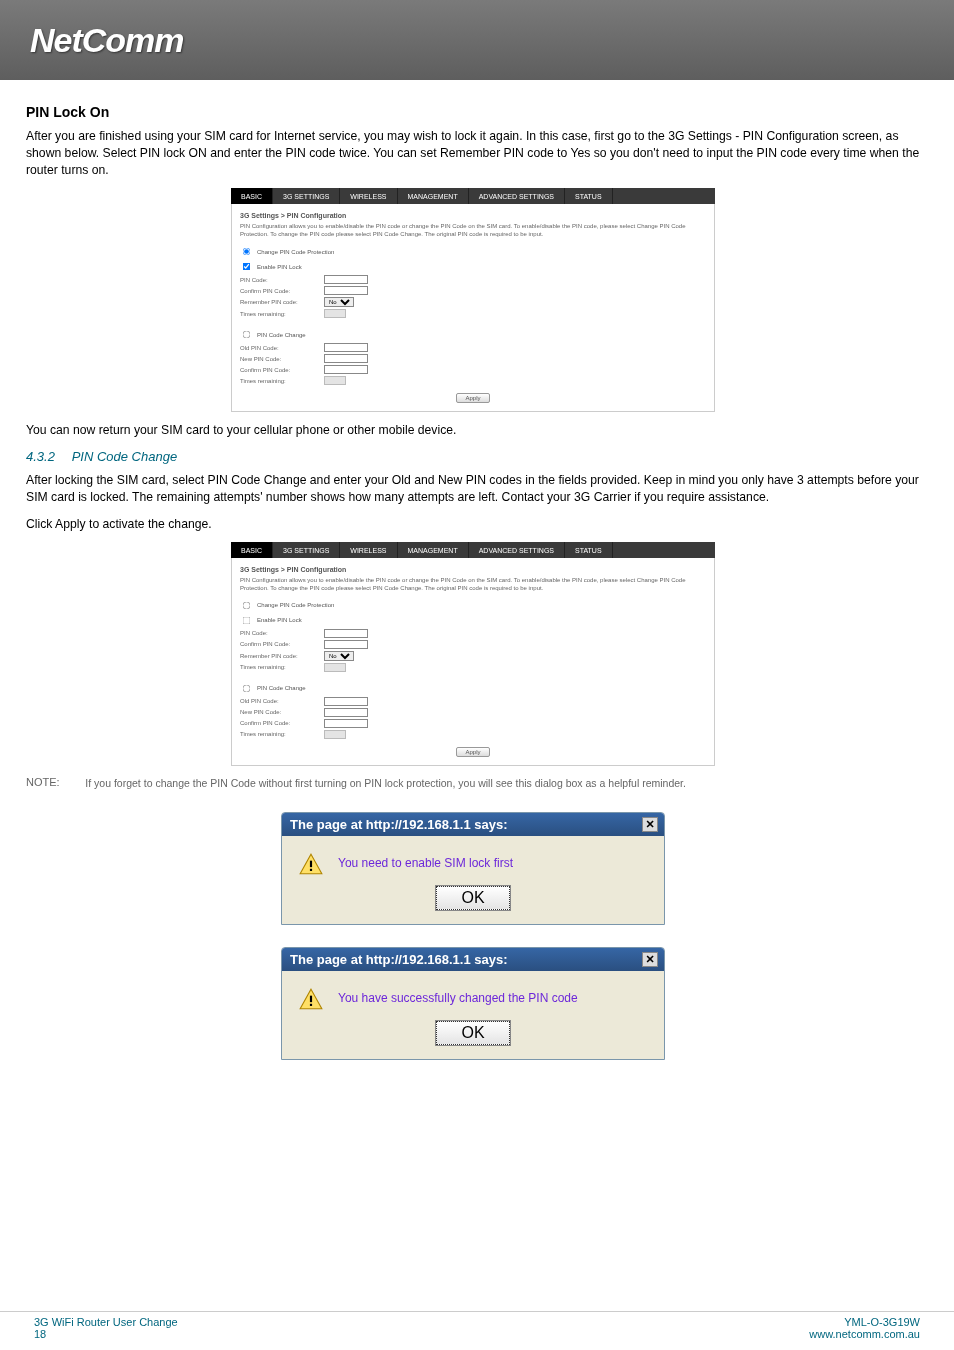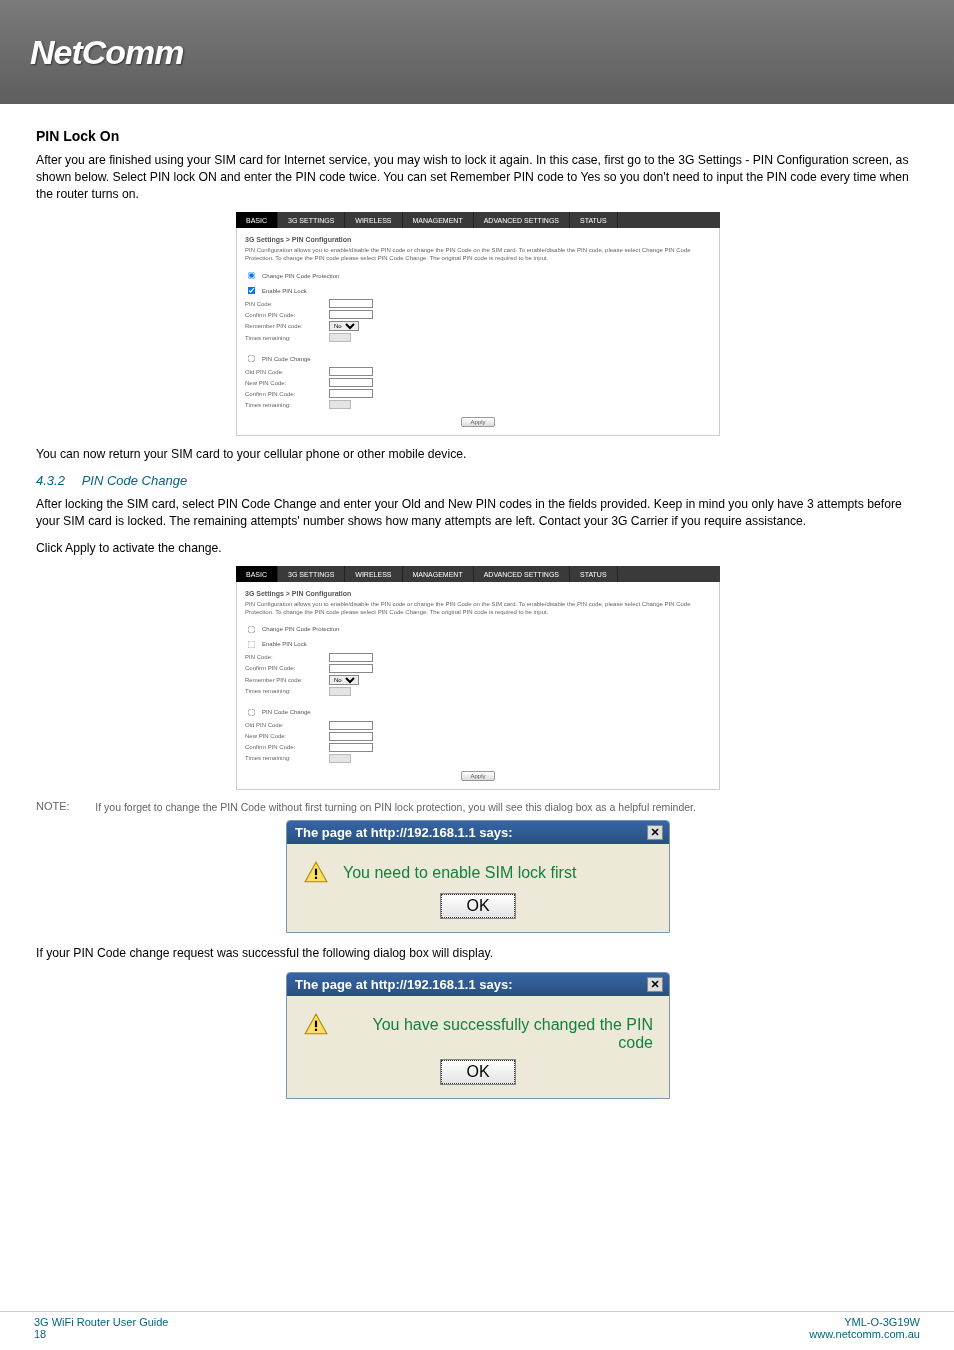--- a/index.html
+++ b/index.html
@@ -8,27 +8,27 @@
     width: 954px;
     height: 1350px;
     background: #fff;
     font-size: 12px;
     color: #333;
     position: relative;
   }
   .header-band {
     background: #6a6a6a;
     background: linear-gradient(#7a7a7a,#5e5e5e);
-    height: 104px;
+    height: 80px;
     padding-left: 30px;
     display:flex;
     align-items:center;
   }
   .logo-wrap { color:#fff; font-style:italic; font-weight:bold; font-size:34px; letter-spacing:-1px; font-family: "Arial Black", Arial, sans-serif; text-shadow:1px 1px 2px rgba(0,0,0,.5);}
-  .content { padding: 18px 34px 0 36px; }
+  .content { padding: 18px 34px 0 26px; }
   h3.section { font-size: 14px; font-weight:bold; color:#000; margin: 6px 0 8px; }
   p.body { font-size: 12.2px; color:#000; line-height:1.38; margin-bottom:10px; }
   .sub-heading { color:#00667f; font-size: 13px; margin: 6px 0 8px; font-style: italic; }
   .sub-heading .num { display:inline-block; width:42px; }
 
   .panel {
     width: 484px;
     margin: 4px auto 10px;
     background:#fff;
     font-size:7px;
@@ -64,41 +64,41 @@
   .panel .row input[type=radio], .panel .row input[type=checkbox]{ transform:scale(.6); margin:0;}
   .panel .row .ro { width:22px; height:9px; border:1px solid #bbb; background:#e4e4e4; display:inline-block;}
   .panel .btnrow { text-align:center; margin-top:8px;}
   .panel .btn { display:inline-block; padding:1px 8px; border:1px solid #999; background:linear-gradient(#fff,#ddd); font-size:6px; border-radius:2px;}
 
   .note-label { color:#666; font-size:11px; display:inline-block; width:56px; vertical-align:top;}
   .note-text { color:#666; font-size:10.5px; display:inline-block;}
 
   .dialog {
     width: 384px;
-    margin: 6px auto 12px;
+    margin: 22px auto 12px;
     border:1px solid #7a96ab;
     border-radius:4px 4px 0 0;
     overflow:hidden;
     font-family: Tahoma, Arial, sans-serif;
   }
   .dialog .titlebar {
     background: linear-gradient(#3666a5,#2a4f80);
     color:#fff;
     font-weight:bold;
     font-size:13px;
     padding:4px 6px 4px 8px;
     display:flex;
     justify-content:space-between;
     align-items:center;
   }
   .dialog .titlebar .x { width:16px; height:15px; background:#ddd; border:1px solid #888; color:#000; font-size:11px; line-height:12px; text-align:center; font-weight:bold;}
   .dialog .dbody { background:#ece9d8; padding:16px 16px 10px; }
   .dialog .drow { display:flex; gap:14px; align-items:flex-start;}
   .dialog .warn { width:26px; height:26px; flex:none;}
-  .dialog .msg { font-size:16px; color:#15803d; padding-top:4px;text-align:right;}
+  .dialog .msg { font-size:12px; color:#6d28d9; padding-top:4px;text-align:right;}
   .dialog .dfoot { text-align:center; padding:8px 0 4px;}
   .dialog .okbtn { border:1px dotted #333; outline:1px solid #888; background:linear-gradient(#fff,#e4e4e4); padding:2px 24px; font-size:16px;}
 
   .footer {
     position:absolute;
     bottom:0; left:0; right:0;
     display:flex; justify-content:space-between;
     padding: 4px 34px 10px;
     border-top:1px solid #ccc;
     color:#00667f;
@@ -277,21 +277,20 @@
             <path d="M12 2 L22 20 L2 20 Z" fill="#ffe066" stroke="#b08500" stroke-width="1"></path>
             <rect x="11" y="8" width="2" height="6" fill="#000"></rect>
             <rect x="11" y="15.5" width="2" height="2" fill="#000"></rect>
           </svg>
         <div class="msg">You need to enable SIM lock first</div>
       </div>
       <div class="dfoot"><button class="okbtn">OK</button></div>
     </div>
   </div>
 
-  <p class="body">If your PIN Code change request was successful the following dialog box will display.</p>
 
   <div class="dialog">
     <div class="titlebar">
       <span>The page at http://192.168.1.1 says:</span>
       <span class="x">✕</span>
     </div>
     <div class="dbody">
       <div class="drow">
         <svg class="warn" viewBox="0 0 24 24">
             <path d="M12 2 L22 20 L2 20 Z" fill="#ffe066" stroke="#b08500" stroke-width="1"></path>
@@ -301,20 +300,20 @@
         <div class="msg">You have successfully changed the PIN code</div>
       </div>
       <div class="dfoot"><button class="okbtn">OK</button></div>
     </div>
   </div>
 
 </div>
 
 <div class="footer">
   <div class="lf">
-    <div>3G WiFi Router User Guide</div>
+    <div>3G WiFi Router User Change</div>
     <div>18</div>
   </div>
   <div class="rt">
     <div>YML-O-3G19W</div>
     <div>www.netcomm.com.au</div>
   </div>
 </div>
 
 </body></html>

